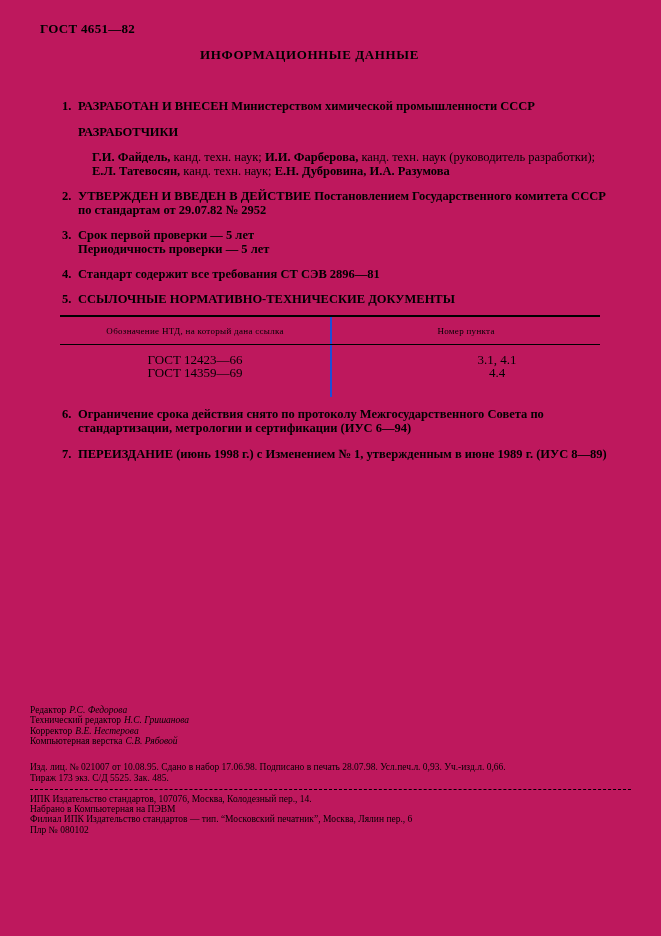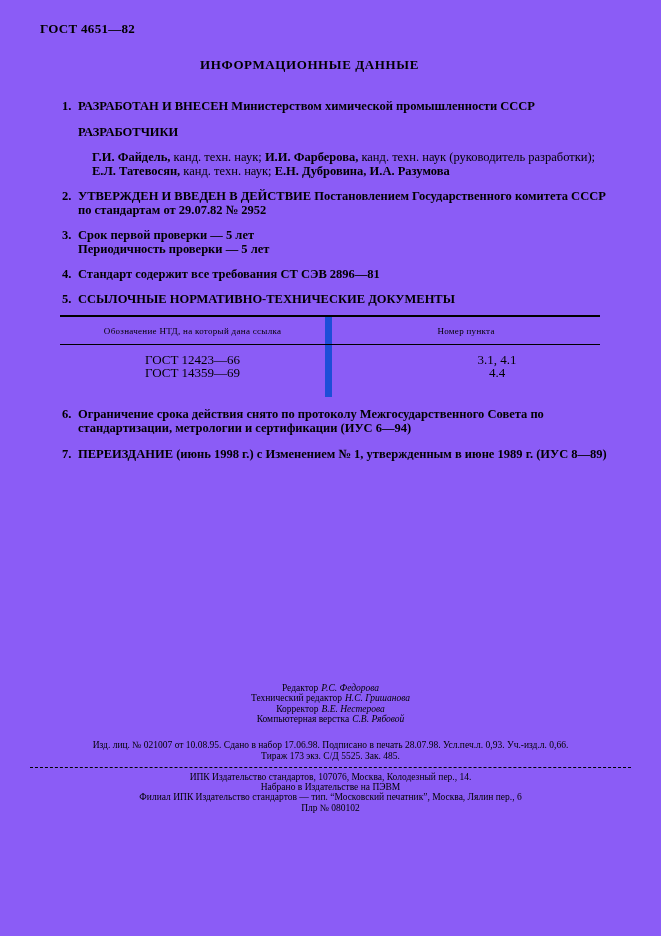--- a/index.html
+++ b/index.html
@@ -4,37 +4,37 @@
 <style>
   html, body {
     margin: 0;
     padding: 0;
     background: #ffffff;
   }
   .page {
     position: relative;
     width: 661px;
     height: 936px;
-    background: #8b5cf6;
+    background: #be185d;
     color: #000000;
     font-family: "Liberation Serif", serif;
     overflow: hidden;
   }
   .doc-code {
     position: absolute;
     left: 40px;
     top: 21px;
     font-size: 13px;
     font-weight: bold;
     letter-spacing: 0.3px;
   }
   .page-title {
     position: absolute;
     left: 0;
-    top: 57px;
+    top: 47px;
     width: 619px;
     text-align: center;
     font-size: 13px;
     font-weight: bold;
     letter-spacing: 0.6px;
   }
   .content {
     position: absolute;
     left: 62px;
     top: 99px;
@@ -72,39 +72,39 @@
     display: flex;
     border-bottom: 1.5px solid #000;
   }
   .rt-head .rt-cell {
     font-size: 9px;
     font-weight: normal;
     text-align: center;
     padding: 7px 4px 6px 4px;
     letter-spacing: 0.3px;
   }
-  .rt-left  { width: 50.4%; border-right: 7px solid #1d4ed8; box-sizing: border-box; }
+  .rt-left  { width: 50.4%; border-right: 2px solid #1d4ed8; box-sizing: border-box; }
   .rt-right { width: 49.6%; box-sizing: border-box; }
   .rt-body { display: flex; }
   .rt-body .rt-col {
     padding: 8px 0 18px 0;
     font-size: 13px;
     line-height: 13px;
     font-weight: normal;
   }
   .rt-body .rt-left div { text-align: center; }
   .rt-body .rt-right div { text-align: center; padding-left: 62px; }
 
   
   .colophon {
     position: absolute;
     left: 30px;
-    top: 683px;
+    top: 705px;
     width: 601px;
-    text-align: center;
+    text-align: left;
     font-size: 9.5px;
     line-height: 10.4px;
   }
   .staff-line .staff-role { margin-right: 3px; }
   .staff-line .staff-name { font-style: italic; }
   .imprint { margin-top: 15px; line-height: 11px; }
   .dashed-sep {
     border: none;
     border-top: 1px dashed #000;
     margin: 5px 0 4px 0;
@@ -202,20 +202,20 @@
 
     <div class="imprint">
       <div>Изд. лиц. № 021007 от 10.08.95. Сдано в набор 17.06.98. Подписано в печать 28.07.98. Усл.печ.л. 0,93. Уч.-изд.л. 0,66.</div>
       <div>Тираж 173 экз. С/Д 5525. Зак. 485.</div>
     </div>
 
     <hr class="dashed-sep">
 
     <div class="publisher">
       <div>ИПК Издательство стандартов, 107076, Москва, Колодезный пер., 14.</div>
-      <div>Набрано в Издательстве на ПЭВМ</div>
+      <div>Набрано в Компьютерная на ПЭВМ</div>
       <div>Филиал ИПК Издательство стандартов — тип. “Московский печатник”, Москва, Лялин пер., 6</div>
       <div>Плр № 080102</div>
     </div>
 
   </div>
 
 </div>
 
 </body></html>

